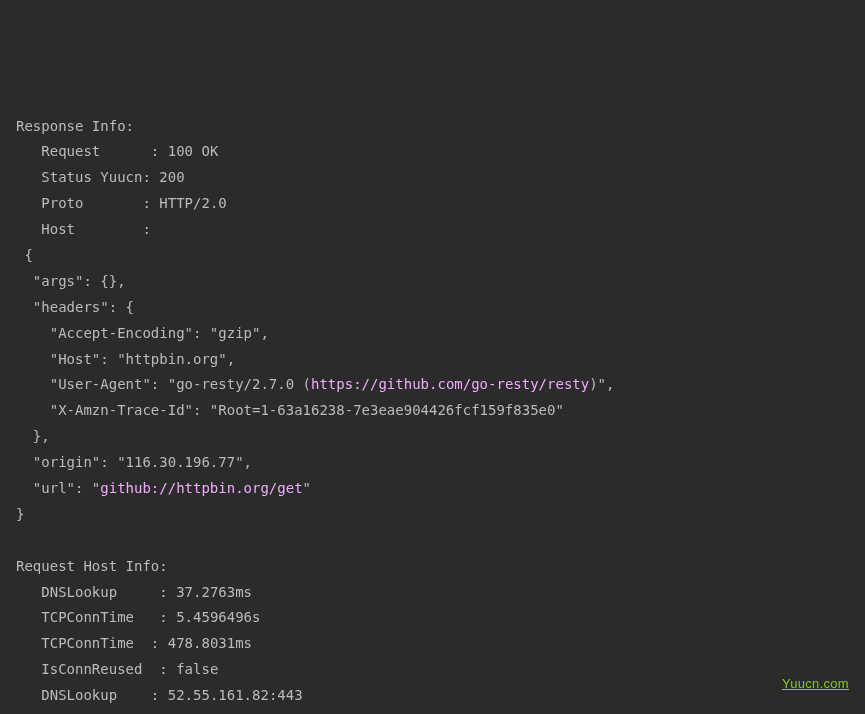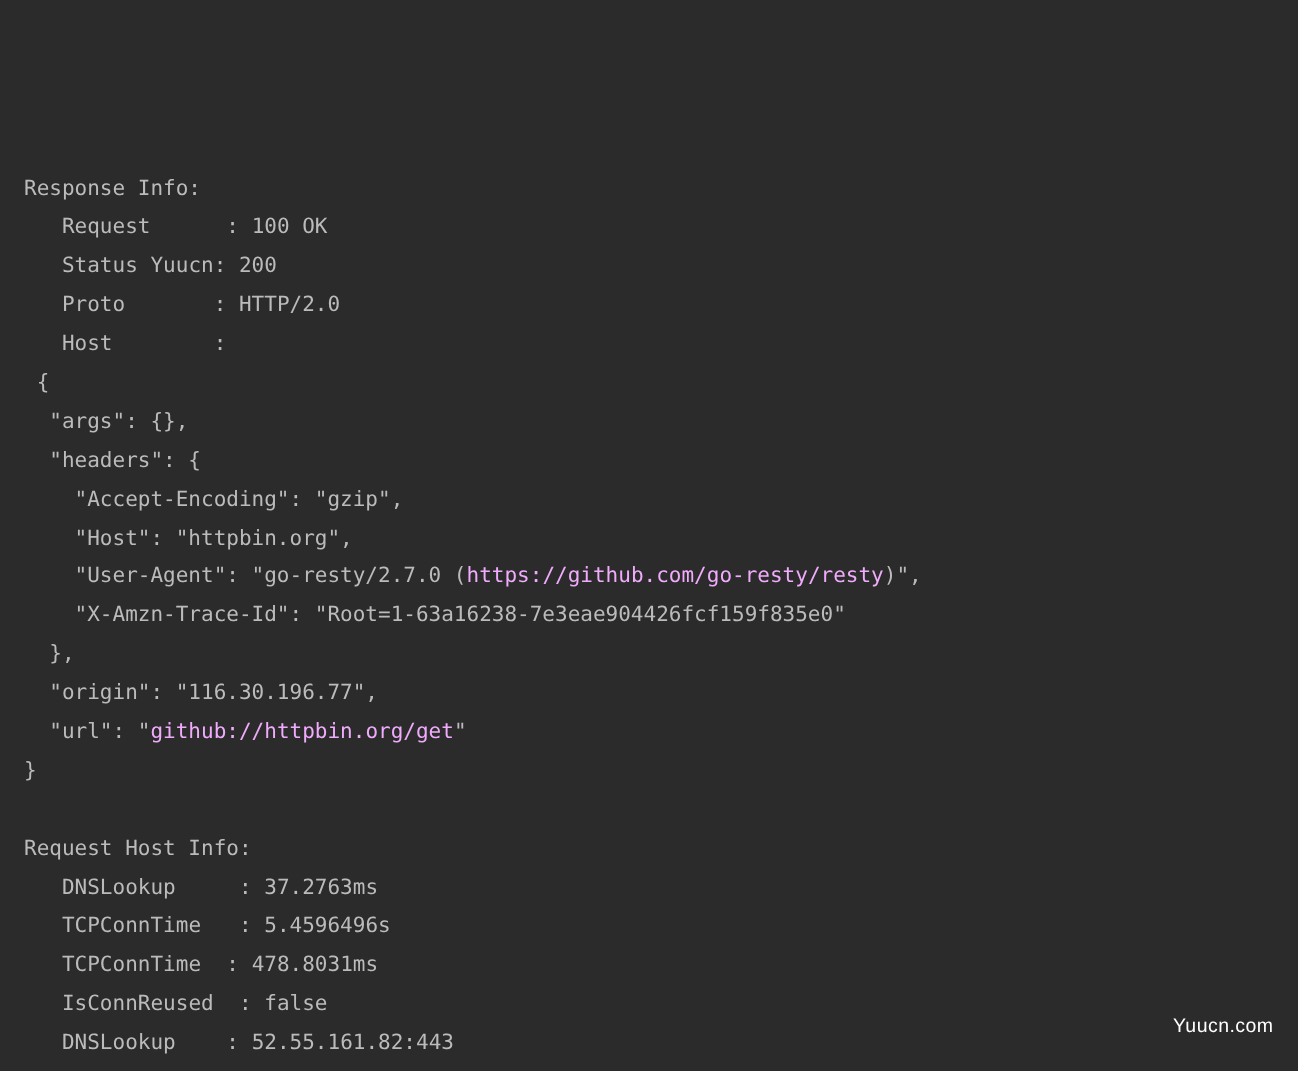--- a/index.html
+++ b/index.html
@@ -20,25 +20,26 @@
       position: relative;
       white-space: pre;
     }
     .link {
       color: #f0abfc;
     }
     .watermark {
       position: absolute;
       bottom: 18px;
       right: 16px;
-      color: #ffffff;
+      color: #84cc16;
       font-family: sans-serif;
       font-size: 13px;
       font-weight: normal;
       letter-spacing: 0.3px;
+      text-decoration: underline;
     }
   </style>
 </head>
 <body>
 
 
 
 <div><span>Response Info:</span>
    <span>Request      :</span> <span>100 OK</span>
    <span>Status Yuucn:</span> <span>200</span>

